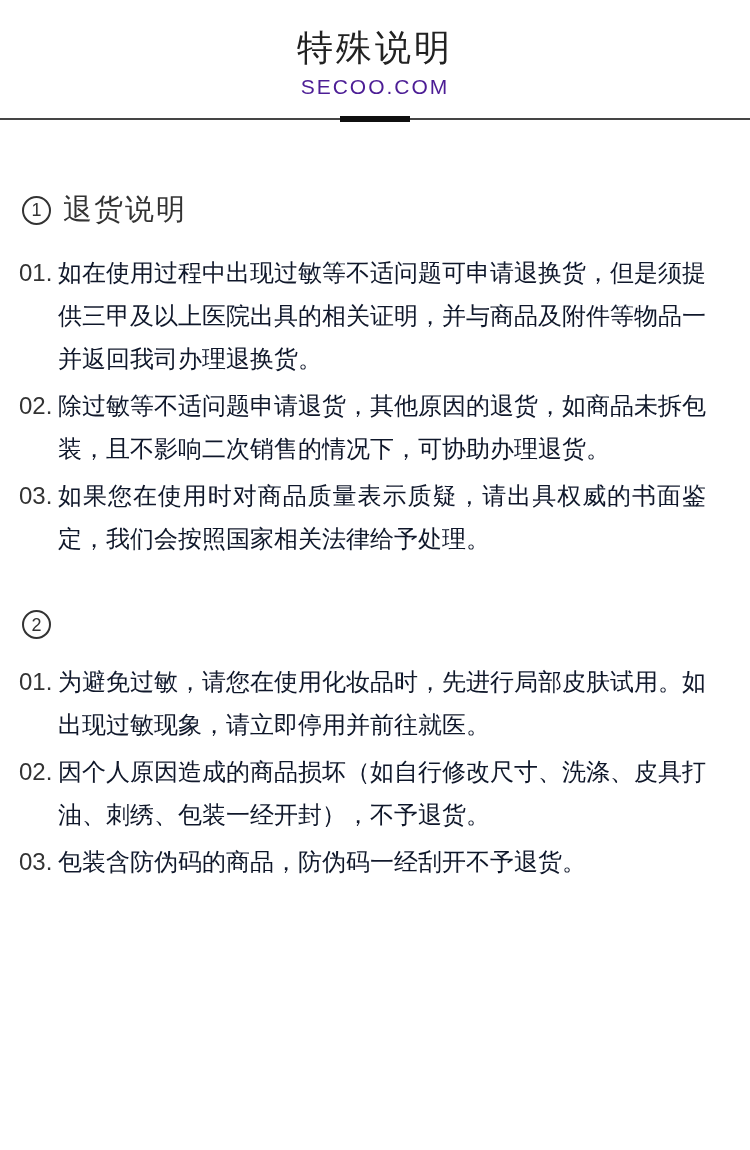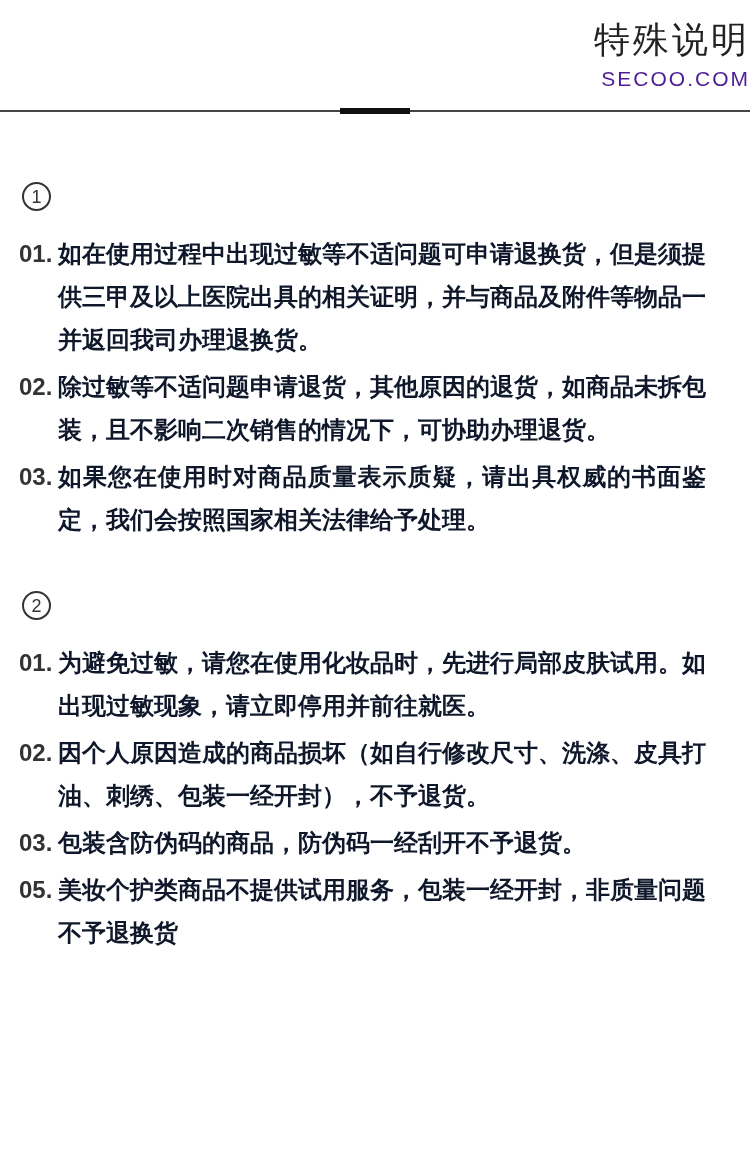--- a/index.html
+++ b/index.html
@@ -14,22 +14,22 @@
     color: #333333;
     overflow: hidden;
   }
   .page {
     width: 750px;
     height: 1150px;
     background: #ffffff;
   }
   
   .header {
-    text-align: right;
-    padding-top: 20px;
+    text-align: center;
+    padding-top: 28px;
   }
   .title {
     font-size: 36px;
     line-height: 40px;
     font-weight: 400;
     letter-spacing: 3px;
     color: #222222;
   }
   .brand {
     margin-top: 7px;
@@ -93,21 +93,20 @@
   .heading-text {
     margin-left: 12px;
     font-size: 29px;
     letter-spacing: 2px;
     color: #333333;
   }
   .items {
     list-style: none;
     margin: 21px 16px 0 0;
     padding: 0;
-    font-weight: bold;
   }
   .item {
     display: flex;
     align-items: flex-start;
     font-size: 24px;
     line-height: 43px;
     margin-bottom: 4px;
   }
   .item-num {
     flex: 0 0 39px;
@@ -133,20 +132,21 @@
 
   <div class="divider">
     <span class="divider-line"></span>
     <span class="divider-accent"></span>
   </div>
 
   <div class="main">
     <section class="section">
       <h2 class="section-heading">
         <span class="circle-num">1</span>
+        <span class="heading-text">退货说明</span>
       </h2>
       <ol class="items">
     <li class="item">
       <span class="item-num">01.</span>
       <span class="item-text">如在使用过程中出现过敏等不适问题可申请退换货，但是须提供三甲及以上医院出具的相关证明，并与商品及附件等物品一并返回我司办理退换货。</span>
     </li>
 
     <li class="item">
       <span class="item-num">02.</span>
       <span class="item-text">除过敏等不适问题申请退货，其他原因的退货，如商品未拆包装，且不影响二次销售的情况下，可协助办理退货。</span>
@@ -173,21 +173,17 @@
       <span class="item-num">02.</span>
       <span class="item-text">因个人原因造成的商品损坏（如自行修改尺寸、洗涤、皮具打油、刺绣、包装一经开封），不予退货。</span>
     </li>
 
     <li class="item">
       <span class="item-num">03.</span>
       <span class="item-text">包装含防伪码的商品，防伪码一经刮开不予退货。</span>
     </li>
 
 
-    <li class="item">
-      <span class="item-num">05.</span>
-      <span class="item-text">美妆个护类商品不提供试用服务，包装一经开封，非质量问题不予退换货</span>
-    </li>
   </ol>
     </section>
   </div>
 
 </div>
 
 </body></html>

